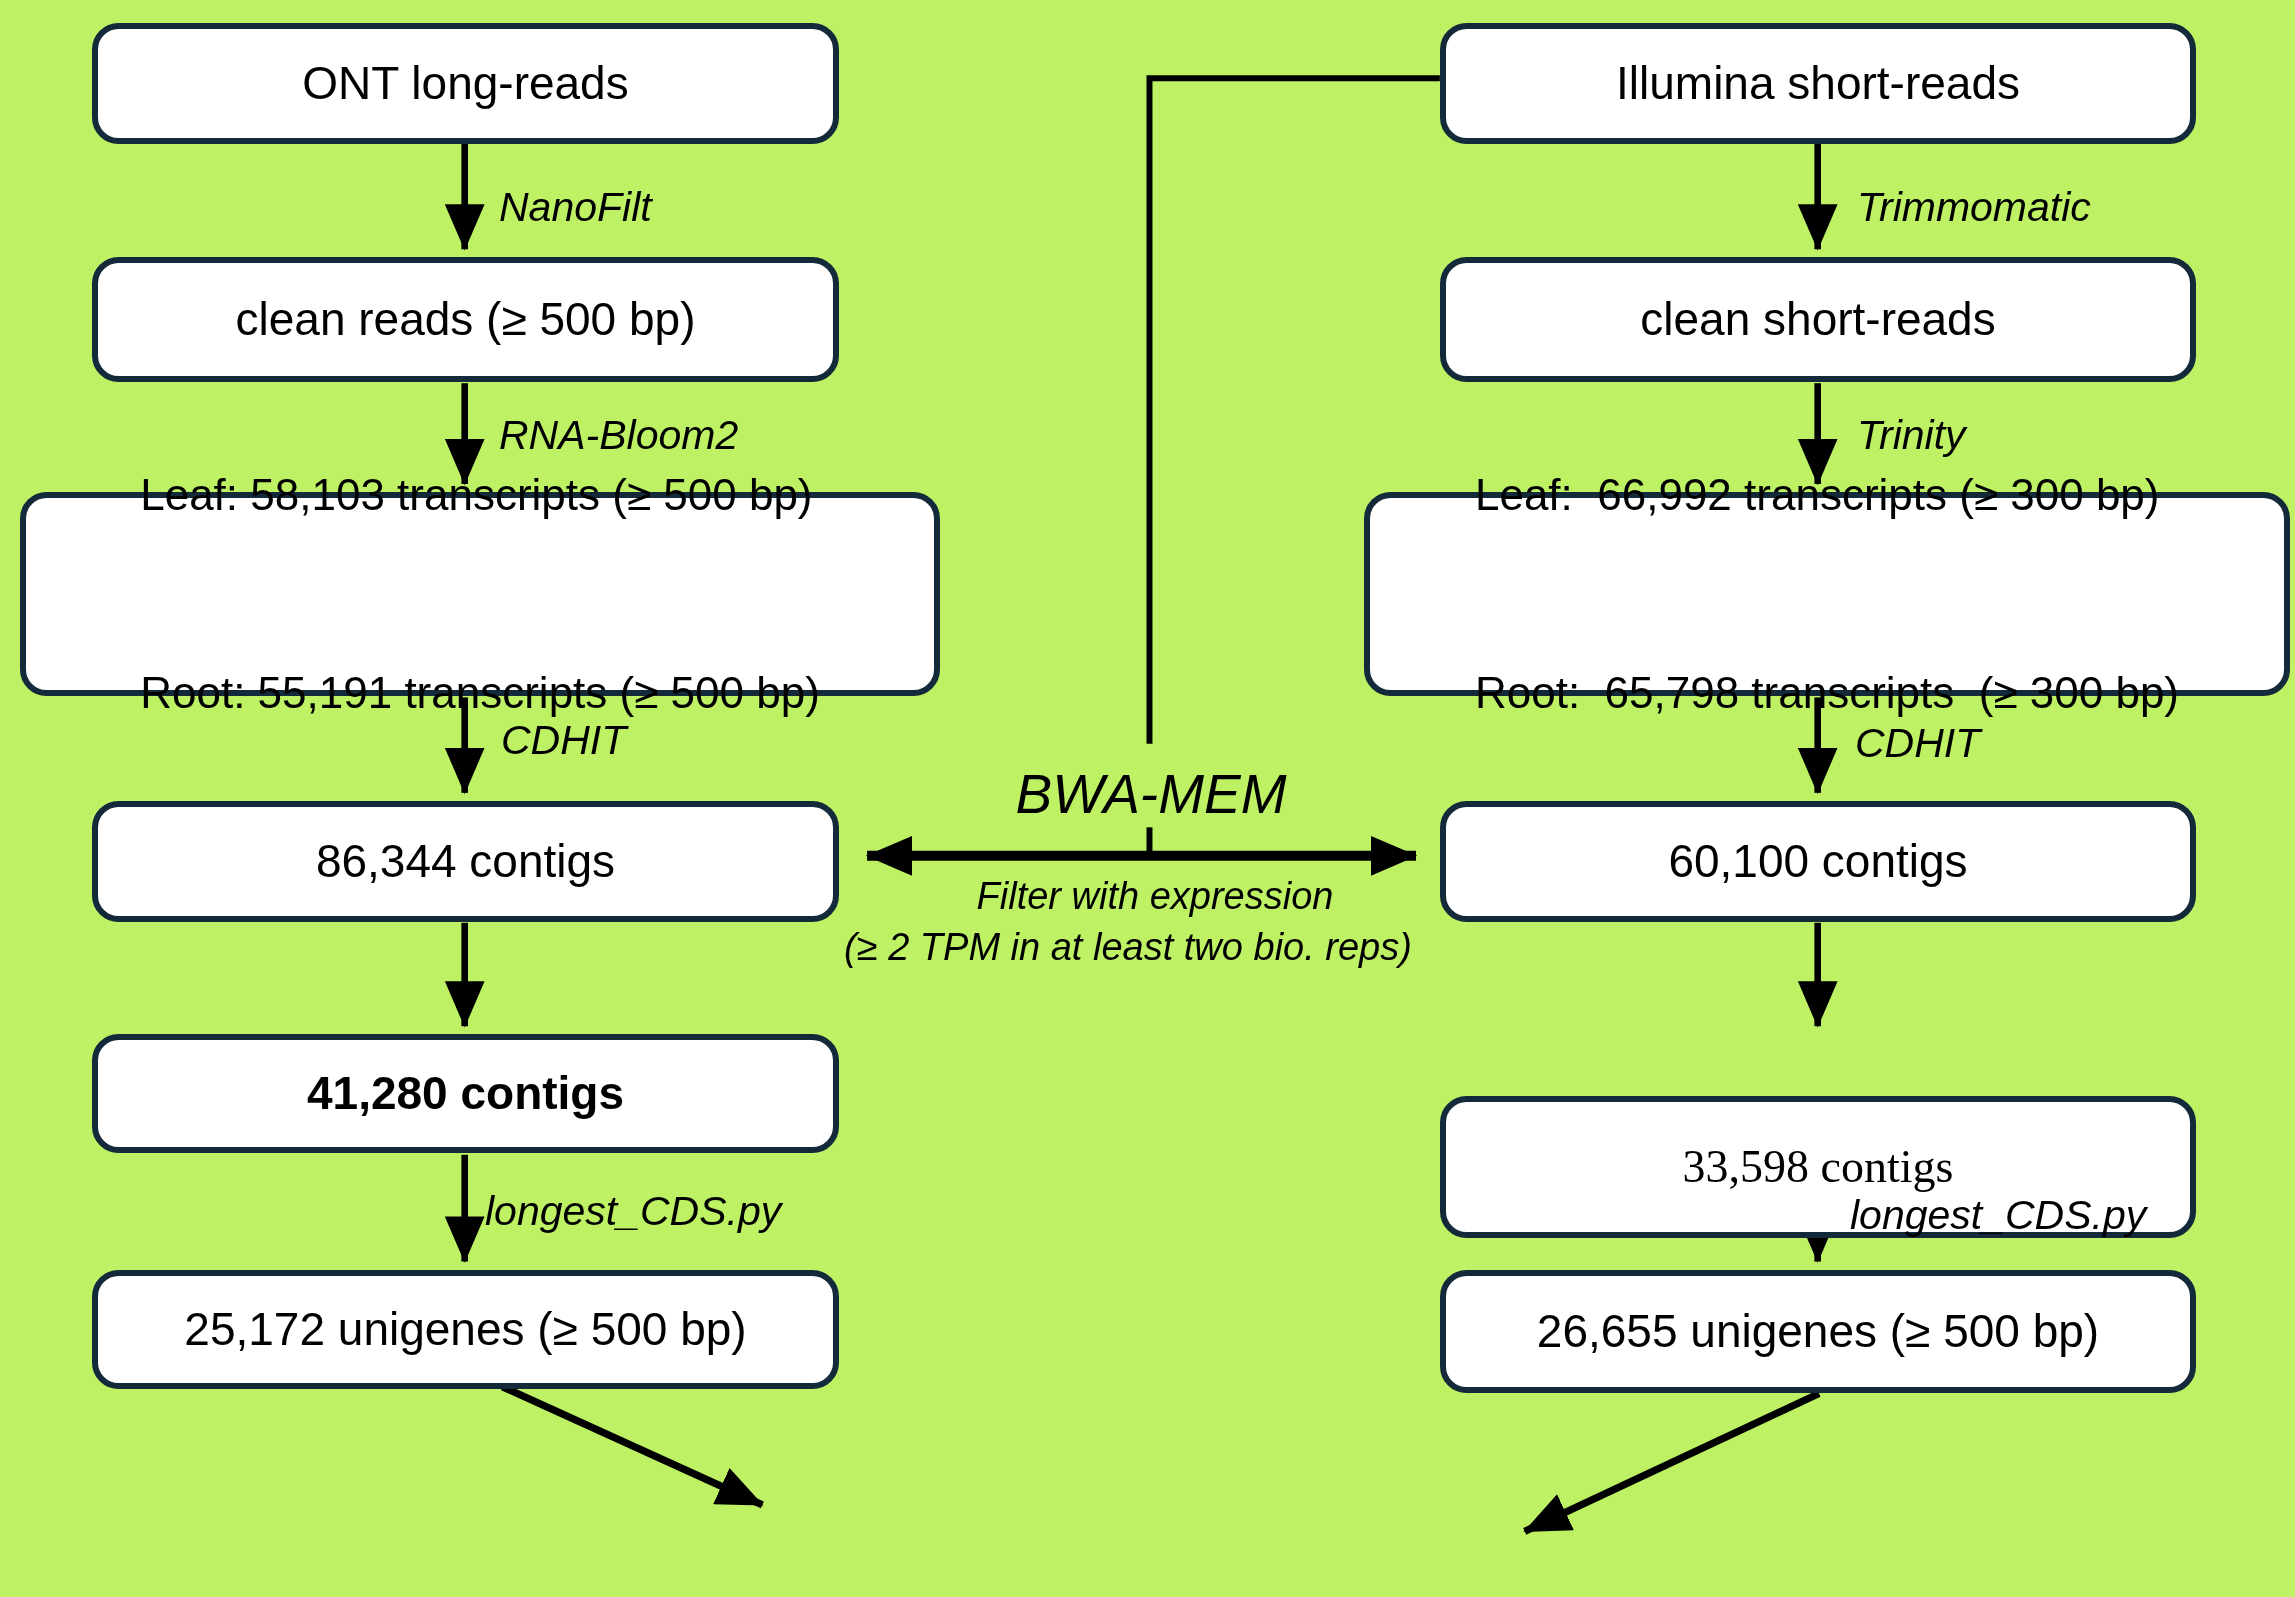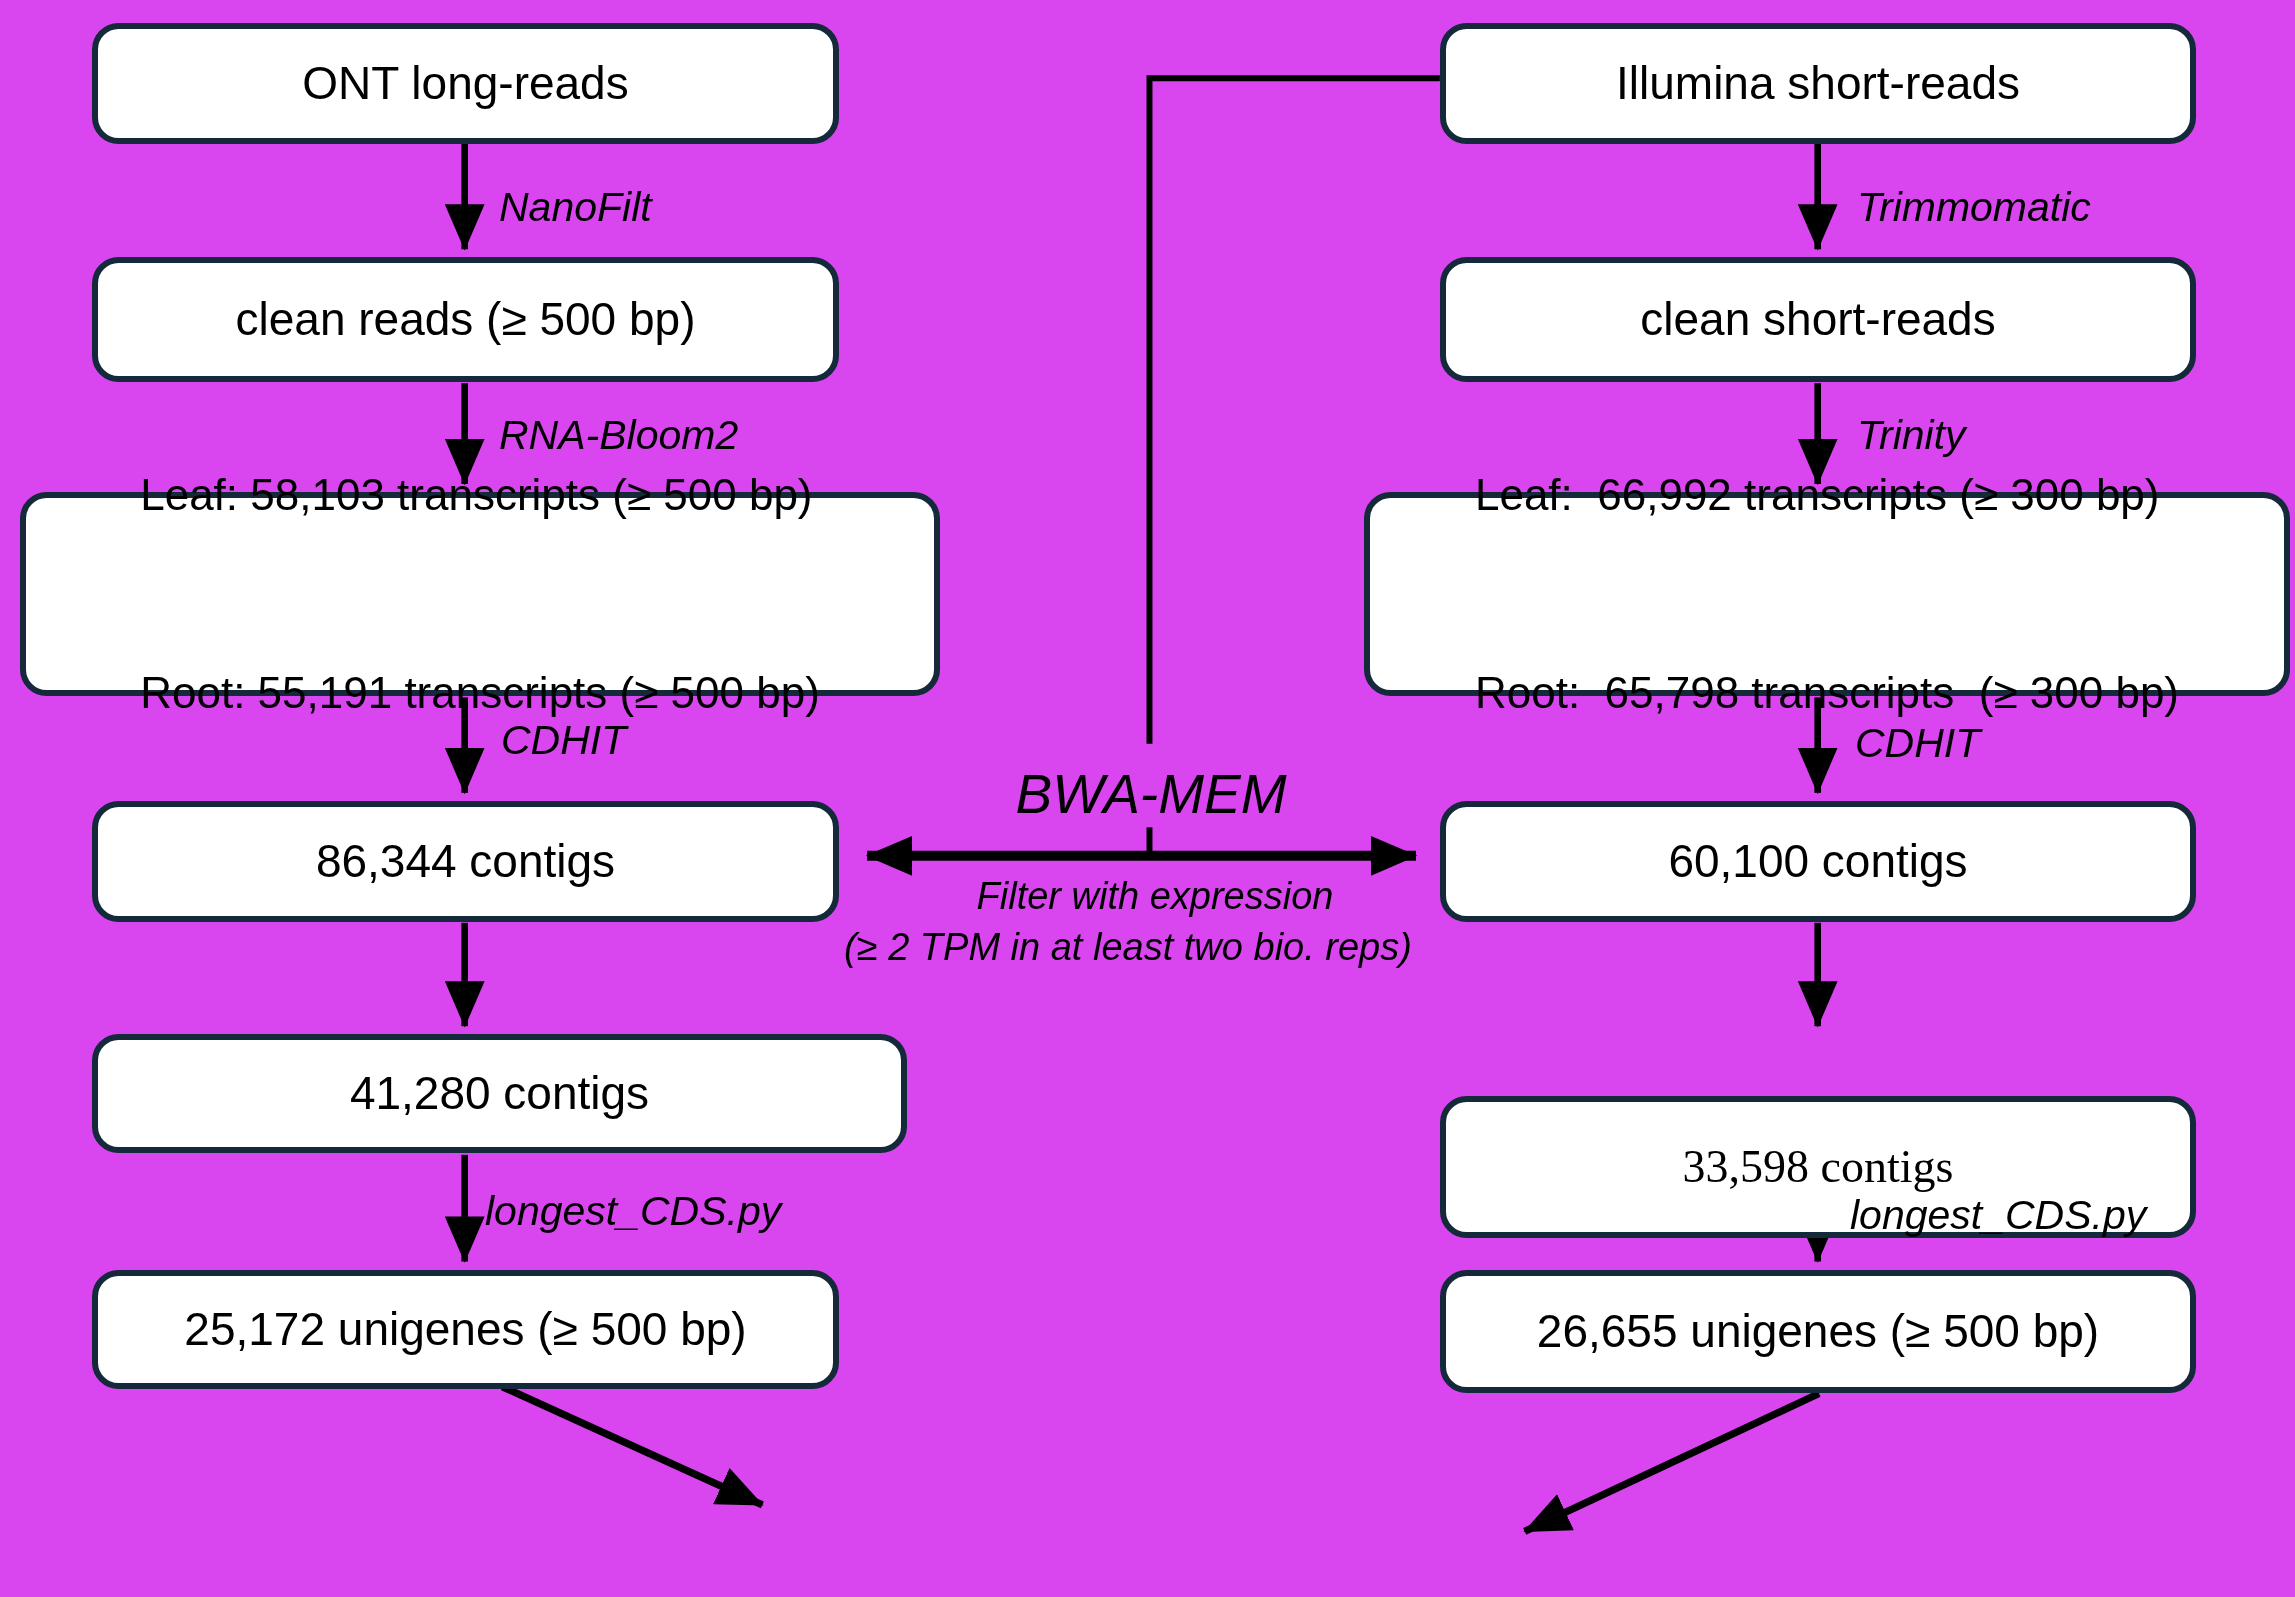--- a/index.html
+++ b/index.html
@@ -1,19 +1,19 @@
 <!DOCTYPE html>
 <html style="font-size:10.6px"><head>
 <meta charset="utf-8">
 <style>
   html, body { margin:0; padding:0; background:#ffffff; }
   .canvas {
     position:relative;
     width:2295px; height:1597px;
-    background:#d946ef;
+    background:#bef264;
     font-family:"Liberation Sans", sans-serif;
     color:#000000;
     overflow:hidden;
   }
   svg.wires { position:absolute; left:0; top:0; width:2295px; height:1597px; }
   .node {
     position:absolute;
     box-sizing:border-box;
     border:6px solid #14293a;
     border-radius:26.5px;
@@ -86,21 +86,21 @@
     <div class="lines">
       <div>Leaf: 58,103 transcripts (≥ 500 bp)</div>
       <div>Root: 55,191 transcripts (≥ 500 bp)</div>
     </div>
   </div>
 
   <div class="lbl" style="left:501px; top:717px;">CDHIT</div>
 
   <div class="node" style="left:92px; top:801px; width:747px; height:121px;">86,344 contigs</div>
 
-  <div class="node" style="left:92px; top:1034px; width:815px; height:119px;">41,280 contigs</div>
+  <div class="node" style="left:92px; top:1034px; width:747px; height:119px;font-weight:bold;">41,280 contigs</div>
 
   <div class="lbl" style="left:485px; top:1188px;">longest_CDS.py</div>
 
   <div class="node" style="left:92px; top:1270px; width:747px; height:119px;">25,172 unigenes (≥ 500 bp)</div>
 
   <div class="node" style="left:1440px; top:23px; width:756px; height:121px;">Illumina short-reads</div>
 
   <div class="lbl" style="left:1857px; top:184px;">Trimmomatic</div>
 
   <div class="node" style="left:1440px; top:257px; width:756px; height:125px;">clean short-reads</div>

